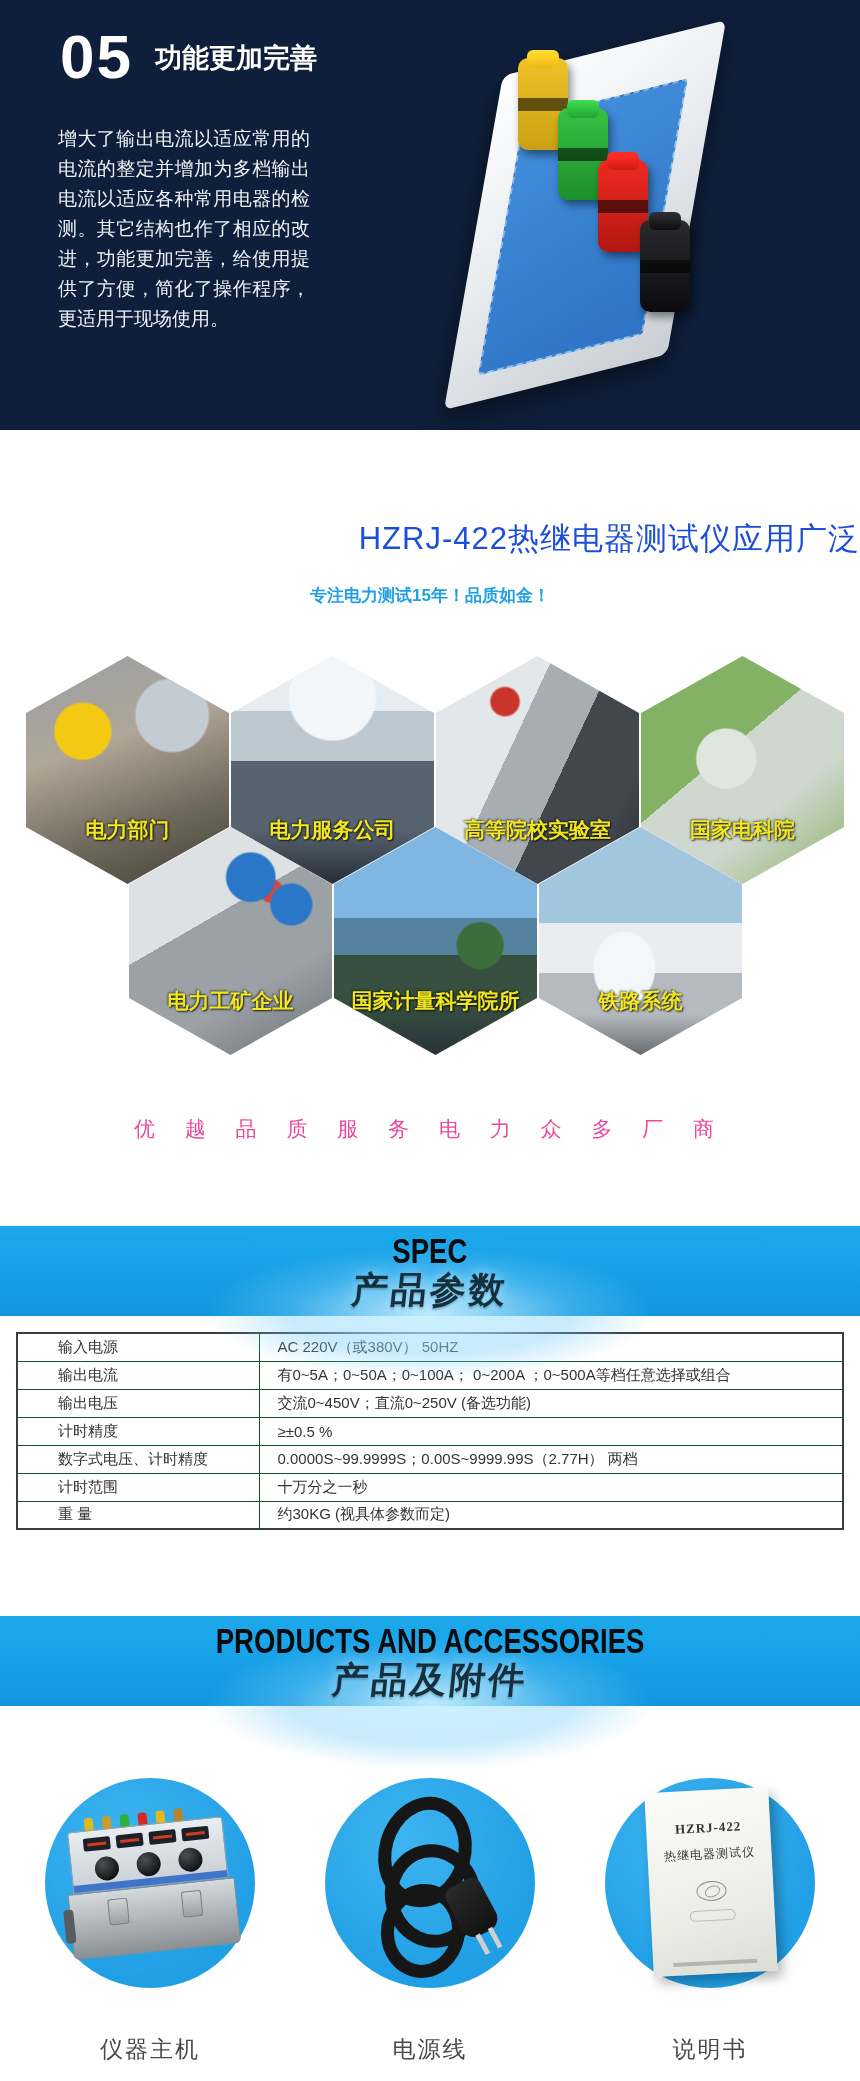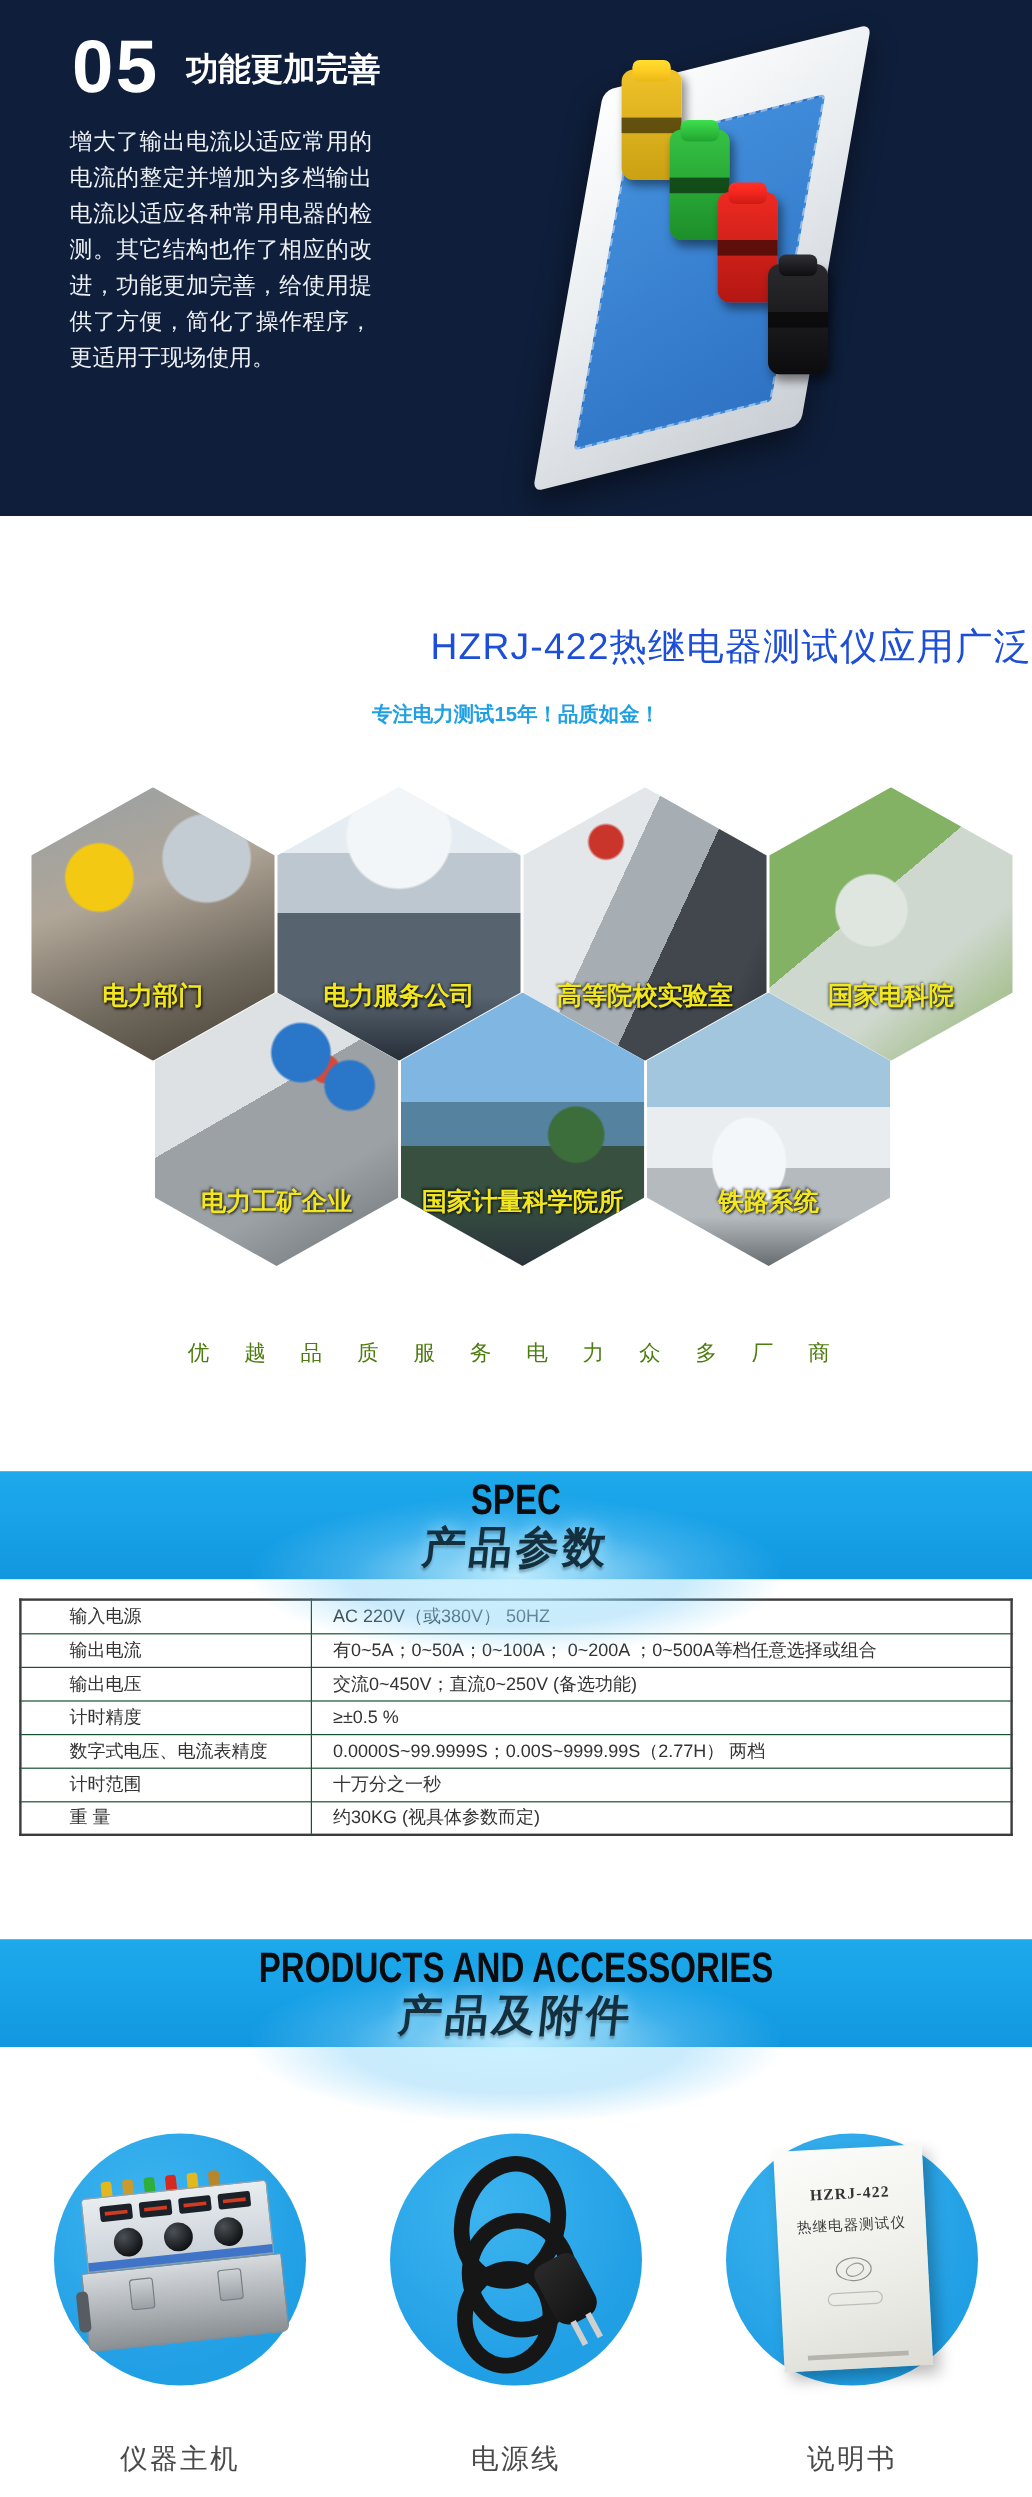--- a/index.html
+++ b/index.html
@@ -9,21 +9,21 @@
     font-family: "Liberation Sans", "DejaVu Sans", sans-serif;
     position: relative;
   }
 
   
   .hero { position: relative; width: 860px; height: 430px; background: #0f1e3a; overflow: hidden; }
   .hero-head { position: absolute; left: 60px; top: 26px; display: flex; align-items: flex-start; }
   .hero-number { font-size: 62px; font-weight: 900; color: #ffffff; line-height: 1; letter-spacing: 2px; }
   .hero-heading { font-size: 27px; font-weight: bold; color: #ffffff; margin-left: 22px; margin-top: 14px; }
   .hero-paragraph {
-    position: absolute; left: 58px; top: 104px; width: 252px;
+    position: absolute; left: 58px; top: 124px; width: 252px;
     font-size: 19px; line-height: 30px; color: #eef2f6; text-align: justify;
   }
   
   .photo-card {
     position: absolute; left: 470px; top: 60px; width: 230px; height: 310px;
     background: linear-gradient(150deg, #ffffff 0%, #e9edf0 45%, #c9ced4 100%);
     border-radius: 8px;
     transform: rotate(-14deg) skewX(-24deg);
     box-shadow: 0 10px 24px rgba(0,0,0,.45);
   }
@@ -73,21 +73,21 @@
     radial-gradient(circle at 60% 22%, #2a77c9 0 11%, rgba(42,119,201,0) 12%),
     radial-gradient(circle at 80% 34%, #2a77c9 0 9%, rgba(42,119,201,0) 10%),
     radial-gradient(circle at 70% 28%, #d5483a 0 5%, rgba(213,72,58,0) 6%),
     linear-gradient(150deg, #dde1e3 0 40%, #9ba1a5 40% 68%, #6c7074 100%); }
   .hex6 { left: 334px; top: 171px; background:
     radial-gradient(circle at 72% 52%, #3c6e3c 0 12%, rgba(60,110,60,0) 13%),
     linear-gradient(180deg, #7fb6e2 0 40%, #55829f 40% 56%, #37503f 56% 76%, #2a333b 100%); }
   .hex7 { left: 539px; top: 171px; background:
     radial-gradient(ellipse at 42% 62%, #f4f7f9 0 18%, rgba(244,247,249,0) 19%),
     linear-gradient(180deg, #a2c6de 0 42%, #e9edf0 42% 64%, #b4babe 64% 82%, #666c70 100%); }
-  .apps-slogan { text-align: center; margin-top: 60px; font-size: 18px; color: #4d7c0f; letter-spacing: 12px; font-weight: 400; }
+  .apps-slogan { text-align: center; margin-top: 60px; font-size: 21px; color: #ec4899; letter-spacing: 12px; font-weight: 400; }
 
   
   .banner { position: relative; width: 860px; height: 90px; background: linear-gradient(180deg, #1ea9ec 0%, #17a0e6 55%, #1197df 100%); overflow: visible; text-align: center; }
   .banner-glow {
     position: absolute; left: 50%; top: 22px; width: 440px; height: 130px;
     transform: translateX(-50%); pointer-events: none; z-index: 1;
     background: radial-gradient(ellipse at center, rgba(200,240,255,.95) 0%, rgba(120,205,248,.40) 45%, rgba(120,205,248,0) 72%);
   }
   .banner-en {
     position: relative; z-index: 2; display: inline-block; margin-top: 10px;
@@ -241,21 +241,21 @@
       </tr>
       <tr>
         <td class="spec-label">输出电压</td>
         <td class="spec-value">交流0~450V；直流0~250V (备选功能)</td>
       </tr>
       <tr>
         <td class="spec-label">计时精度</td>
         <td class="spec-value">≥±0.5 %</td>
       </tr>
       <tr>
-        <td class="spec-label">数字式电压、电流表精度</td>
+        <td class="spec-label">数字式电压、计时精度</td>
         <td class="spec-value">0.0000S~99.9999S；0.00S~9999.99S（2.77H） 两档</td>
       </tr>
       <tr>
         <td class="spec-label">计时范围</td>
         <td class="spec-value">十万分之一秒</td>
       </tr>
       <tr>
         <td class="spec-label">重 量</td>
         <td class="spec-value">约30KG (视具体参数而定)</td>
       </tr>

